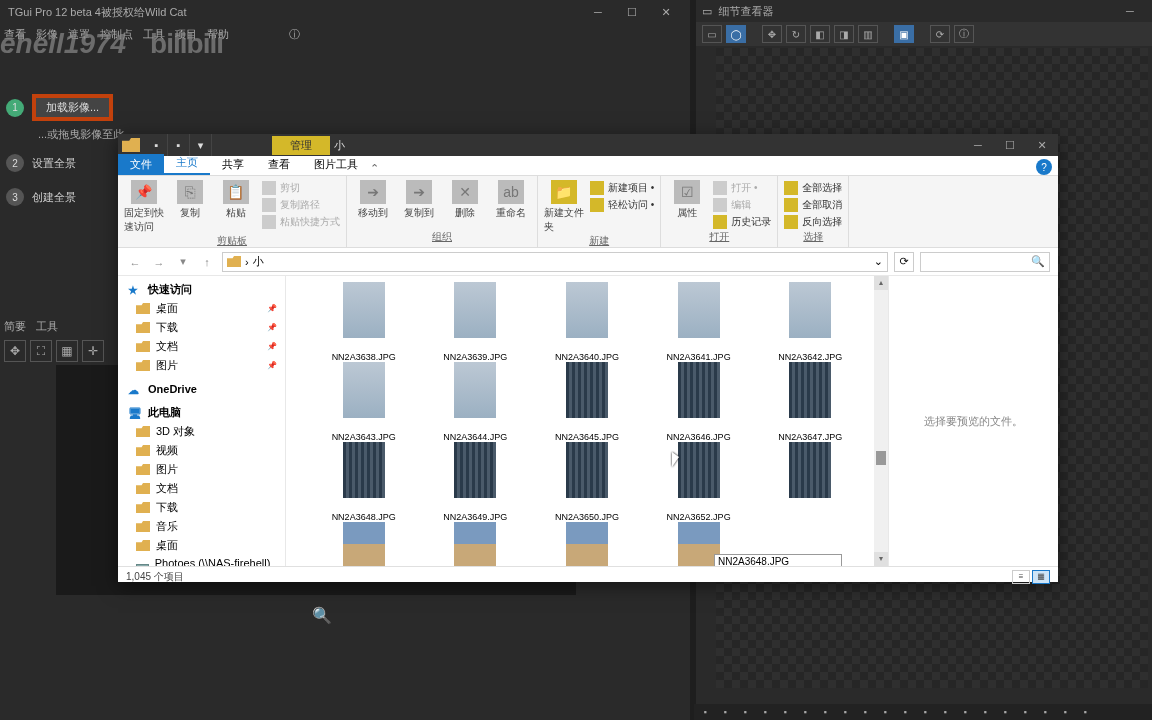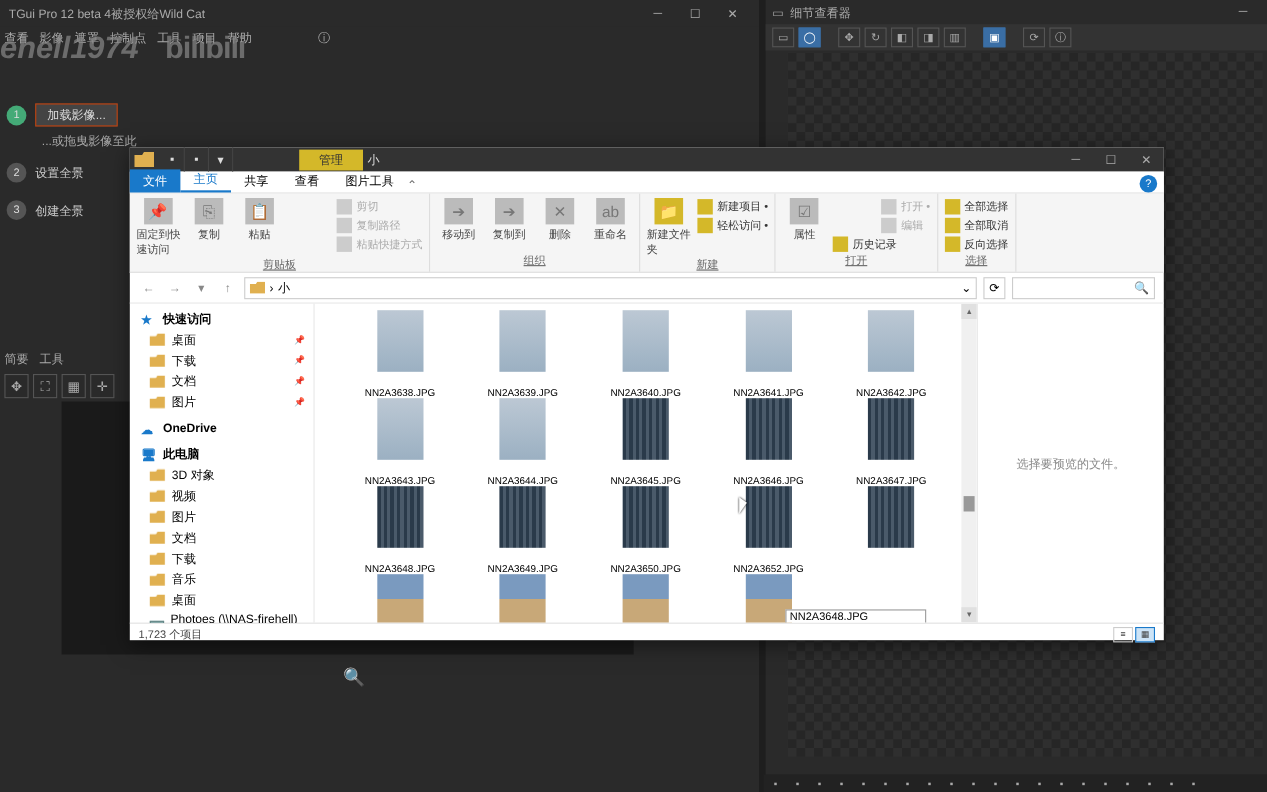--- a/index.html
+++ b/index.html
@@ -16,21 +16,21 @@
 .ptgui-menubar span { cursor: default; }
 
 .watermark { position: absolute; left: 0; top: 28px; color: #888; font-size: 28px; font-style: italic; font-weight: bold; display: flex; align-items: center; gap: 24px; opacity: .7;}
 .watermark .bili { font-family: sans-serif; letter-spacing: -1px; font-style: normal; font-weight: 900;}
 
 .ptgui-steps { margin-top: 40px; padding: 10px 6px; }
 .step { display: flex; align-items: center; gap: 8px; margin-bottom: 16px; }
 .step-num { width: 18px; height: 18px; border-radius: 50%; background: #555; color: #ddd; display: flex; align-items: center; justify-content: center; font-size: 10px; }
 .step-num.active { background: #4a7; }
 .step-label { font-size: 11px; color: #ccc; }
-.step-btn { background: #444; padding: 2px 10px; border: 1px solid #c2410c; color: #ddd; font-size: 11px;}
+.step-btn { background: #444; padding: 2px 10px; border: 4px solid #c2410c; color: #ddd; font-size: 11px;}
 .step-hint { margin-left: 32px; font-size: 11px; color: #aaa; margin-top:-10px; margin-bottom:12px;}
 
 .tool-row { position: absolute; left: 0; top: 315px; display: flex; gap: 10px; padding: 4px; color:#aaa;text-align:center;}
 .toolbar-bottom { position: absolute; left: 0; top: 336px; display:flex; align-items:center; gap:4px; padding:4px;}
 .toolbar-bottom .tb { width:22px; height:22px; border:1px solid #555; display:flex; align-items:center; justify-content:center; color:#aaa; font-size:12px;}
 .toolbar-bottom .tb.active { background:#3a6ea5; color:#fff; border-color:#3a6ea5;}
 
 .dark-area { position:absolute; left:56px; top:365px; width:520px; height:230px; background:#1a1a1a;}
 .mag { position:absolute; left:312px; top:606px; color:#888; font-size:16px;}
 
@@ -62,21 +62,21 @@
 
 .ribbon-body { height:72px; background:#f5f5f5; display:flex; border-bottom:1px solid #ddd;}
 .rib-group { border-right:1px solid #ddd; padding:2px 6px; display:flex; flex-direction:column; justify-content:space-between;}
 .rib-group .items { display:flex; gap:6px; align-items:flex-start; padding-top:2px;}
 .rib-group .glabel { text-align:center; font-size:10px; color:#666; padding-bottom:1px;text-decoration:underline;}
 .rbtn-big { display:flex; flex-direction:column; align-items:center; width:40px; font-size:10px; color:#444; gap:2px;}
 .rbtn-big .ic { width:26px; height:24px; background:#d4b829; display:flex; align-items:center; justify-content:center; font-size:14px;}
 .rbtn-big.gray .ic { background:#bbb; color:#777;}
 .rbtn-small { display:flex; align-items:center; gap:4px; font-size:10px; color:#333; padding:1px 0;}
 .rbtn-small .ic { width:14px; height:14px; background:#d4b829;}
-.rbtn-small.gray { color:#aaa;margin-left:44px;}
+.rbtn-small.gray { color:#aaa;}
 .rbtn-small.gray .ic { background:#ccc;}
 .rib-col { display:flex; flex-direction:column; gap:1px;}
 
 .addr-bar { height:28px; display:flex; align-items:center; padding:0 8px; gap:6px; border-bottom:1px solid #e8e8e8;}
 .addr-bar .nav { color:#888; width:18px; text-align:center;}
 .addr-bar .bc { flex:1; border:1px solid #ccc; height:20px; display:flex; align-items:center; padding:0 4px; gap:4px; font-size:11px;}
 .addr-bar .bc .fld { width:14px; height:11px; background:#e0b050; clip-path: polygon(0 20%, 40% 20%, 50% 0, 100% 0, 100% 100%, 0 100%);}
 .addr-bar .refresh { width:20px; height:20px; border:1px solid #ccc; display:flex; align-items:center; justify-content:center;}
 .addr-bar .search { width:130px; height:20px; border:1px solid #ccc; display:flex; align-items:center; justify-content:flex-end; padding:0 4px; color:#888;}
 
@@ -515,21 +515,21 @@
         </div>
         <div class="tooltip-f">NN2A3648.JPG</div>
       </div>
       <div class="preview-pane">
         <span>选择要预览的文件。</span>
       </div>
     </div>
   </div>
 
   <div class="status-bar">
-    <span>1,723 个项目</span>
+    <span>1,045 个项目</span>
     <div class="viewbtns">
       <div class="vb">≡</div>
       <div class="vb active">▦</div>
     </div>
   </div>
 </div>
 
 <div class="taskbar">
   <div class="tsk">▪</div>
     <div class="tsk">▪</div>

